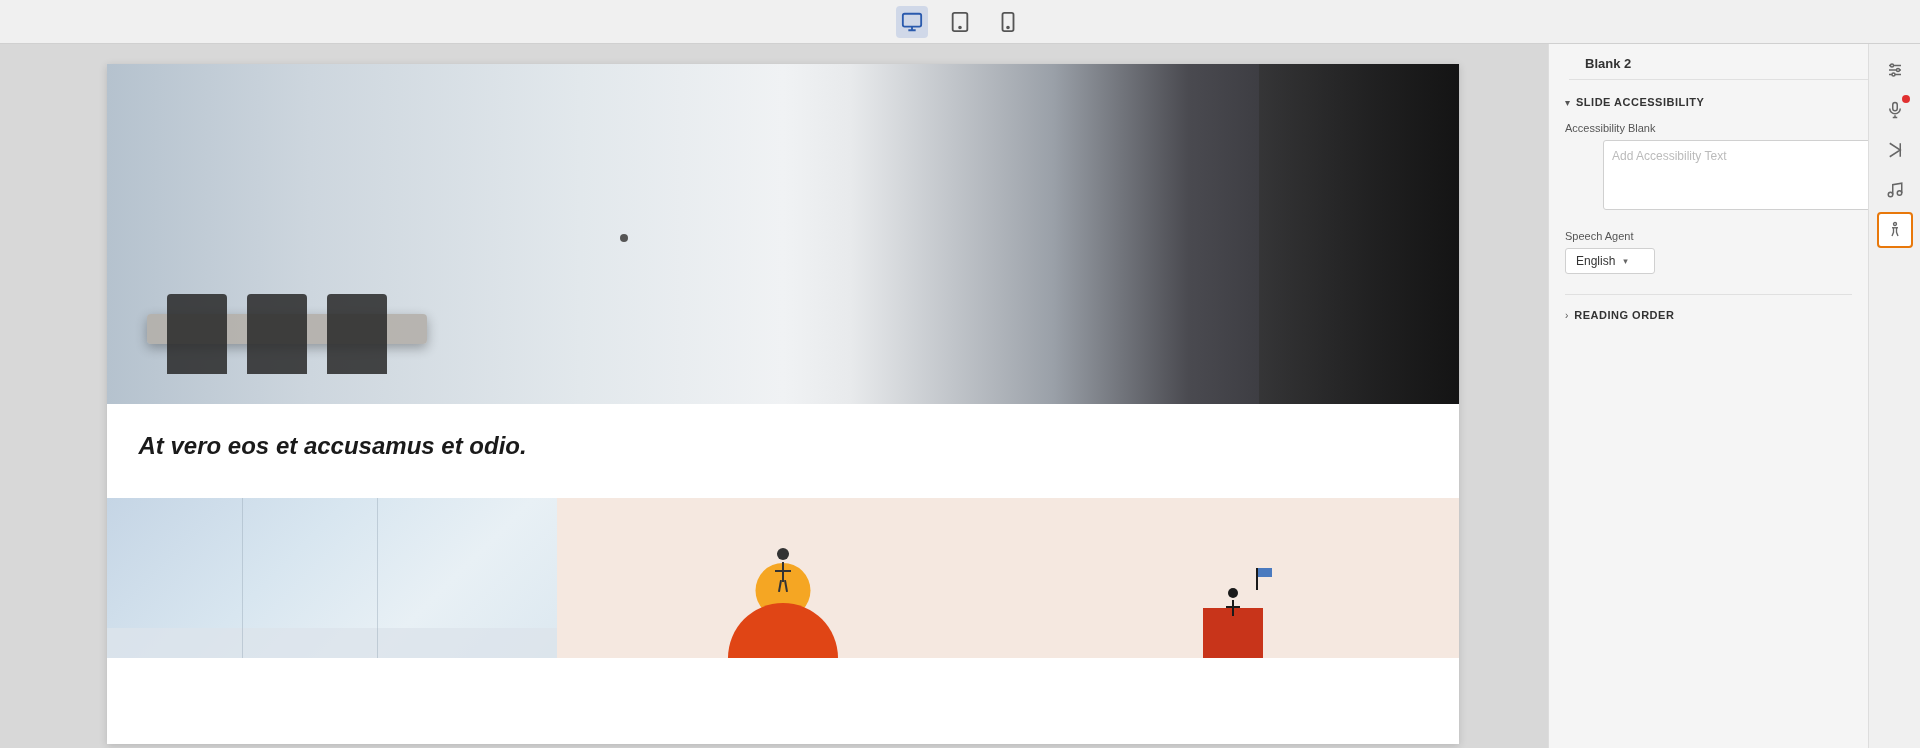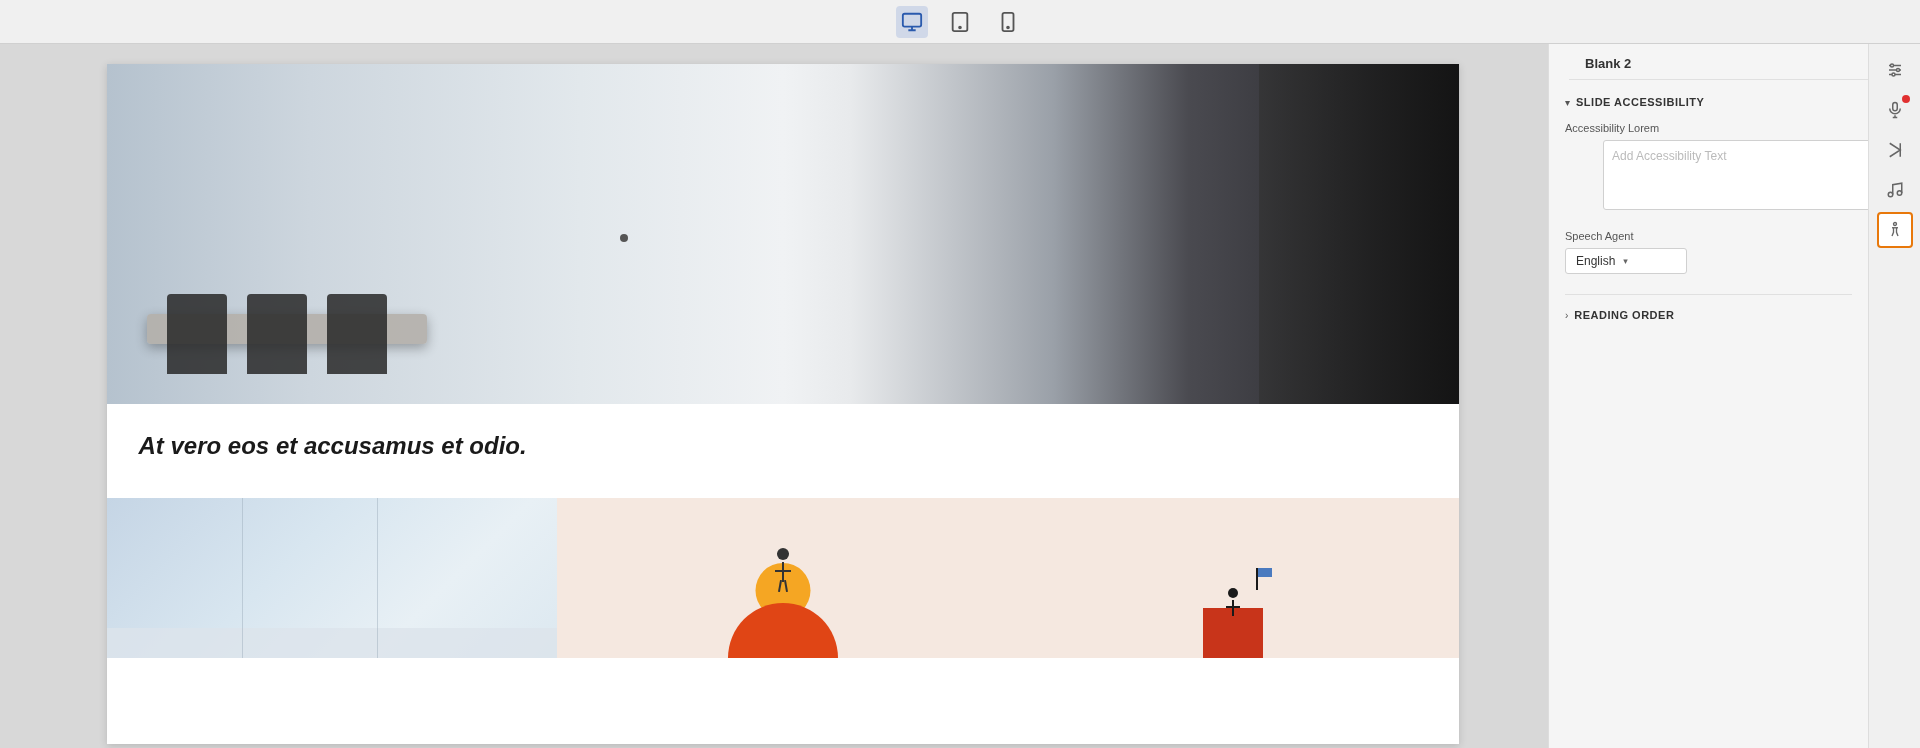--- a/index.html
+++ b/index.html
@@ -280,21 +280,21 @@
       display: flex;
       align-items: center;
       gap: 4px;
       background: #fff;
       border: 1px solid #d0d0d0;
       border-radius: 3px;
       padding: 5px 10px;
       font-size: 12px;
       color: #333;
       cursor: pointer;
-      width: 122px;
+      width: 90px;
     }
     .select-arrow {
       font-size: 9px;
       color: #666;
       margin-left: 4px;
     }
 
     
     .reading-order-section {
       margin-top: 20px;
@@ -465,21 +465,21 @@
     </div>
 
     <div class="sidebar-panel">
       
       <div class="section-heading">
         <span class="chevron-icon">▾</span>
         <span class="section-heading-text">SLIDE ACCESSIBILITY</span>
       </div>
 
       
-      <div class="field-label">Accessibility Lorem</div>
+      <div class="field-label">Accessibility Blank</div>
       <textarea class="accessibility-textarea" placeholder="Add Accessibility Text" style=""></textarea>
 
       
       <div class="speech-agent-section">
         <div class="speech-agent-label">Speech Agent</div>
         <div class="speech-agent-select">
           <span>English</span>
           <span class="select-arrow">▾</span>
         </div>
       </div>

